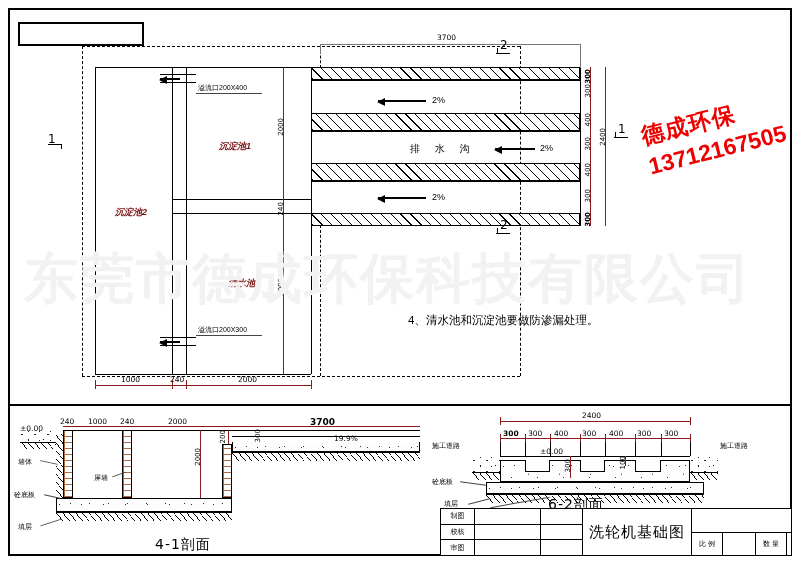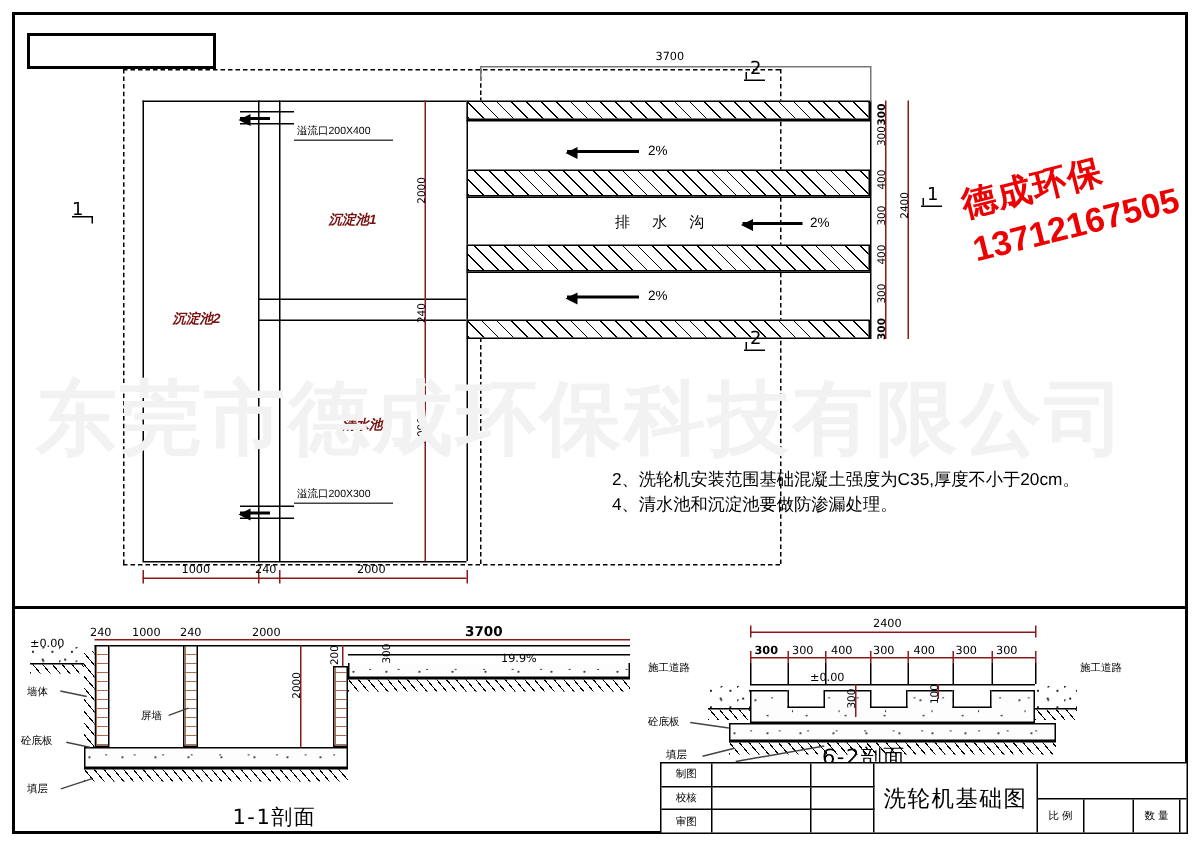--- a/index.html
+++ b/index.html
@@ -217,21 +217,20 @@
       <div class="secmark" style="margin-top:-16px;margin-left:4px;">2</div>
     </div>
   </div>
 
   <div class="abs wm-red">
     <div class="l1">德成环保</div>
     <div class="l2">13712167505</div>
   </div>
 
   <div class="abs notes" style="left:388px;top:312px;width:400px;z-index:20;">
-    <div class="ind2">2、洗轮机安装范围基础混凝土强度为C35,厚度不小于20cm。</div>
     <div class="ind2">4、清水池和沉淀池要做防渗漏处理。</div>
   </div>
 
   <div class="abs hl" style="left:10px;top:404px;width:780px;border-top:2px solid #000;"></div>
 
   <div class="abs" style="left:0;top:404px;width:430px;height:160px;">
 
     <div class="abs gravel" style="left:20px;top:26px;width:40px;height:12px;border:none;"></div>
     <div class="abs hl" style="left:20px;top:38px;width:43px;"></div>
     <div class="abs soil" style="left:20px;top:38px;width:43px;height:7px;"></div>
@@ -272,21 +271,21 @@
 
     <div class="abs t t7" style="left:18px;top:54px;">墙体</div>
     <div class="abs hl-thin" style="left:40px;top:58px;width:18px;transform:rotate(12deg);"></div>
     <div class="abs t t7" style="left:14px;top:87px;">砼底板</div>
     <div class="abs hl-thin" style="left:44px;top:92px;width:16px;transform:rotate(12deg);"></div>
     <div class="abs t t7" style="left:18px;top:119px;">填层</div>
     <div class="abs hl-thin" style="left:40px;top:118px;width:22px;transform:rotate(-18deg);"></div>
     <div class="abs t t7" style="left:94px;top:70px;">屏墙</div>
     <div class="abs hl-thin" style="left:112px;top:70px;width:14px;transform:rotate(-20deg);"></div>
 
-    <div class="abs sec-caption" style="left:155px;top:132px;">1-1剖面</div>
+    <div class="abs sec-caption" style="left:155px;top:132px;">4-1剖面</div>
   </div>
 
   <div class="abs" style="left:430px;top:404px;width:370px;height:105px;">
 
     <div class="abs dim-h" style="left:70px;top:17px;width:190px;"></div>
     <div class="abs dim-v" style="left:70px;top:13px;height:8px;"></div>
     <div class="abs dim-v" style="left:260px;top:13px;height:8px;"></div>
     <div class="abs dimtxt" style="left:152px;top:7px;">2400</div>
 
     <div class="abs dim-h" style="left:70px;top:34px;width:190px;"></div>

